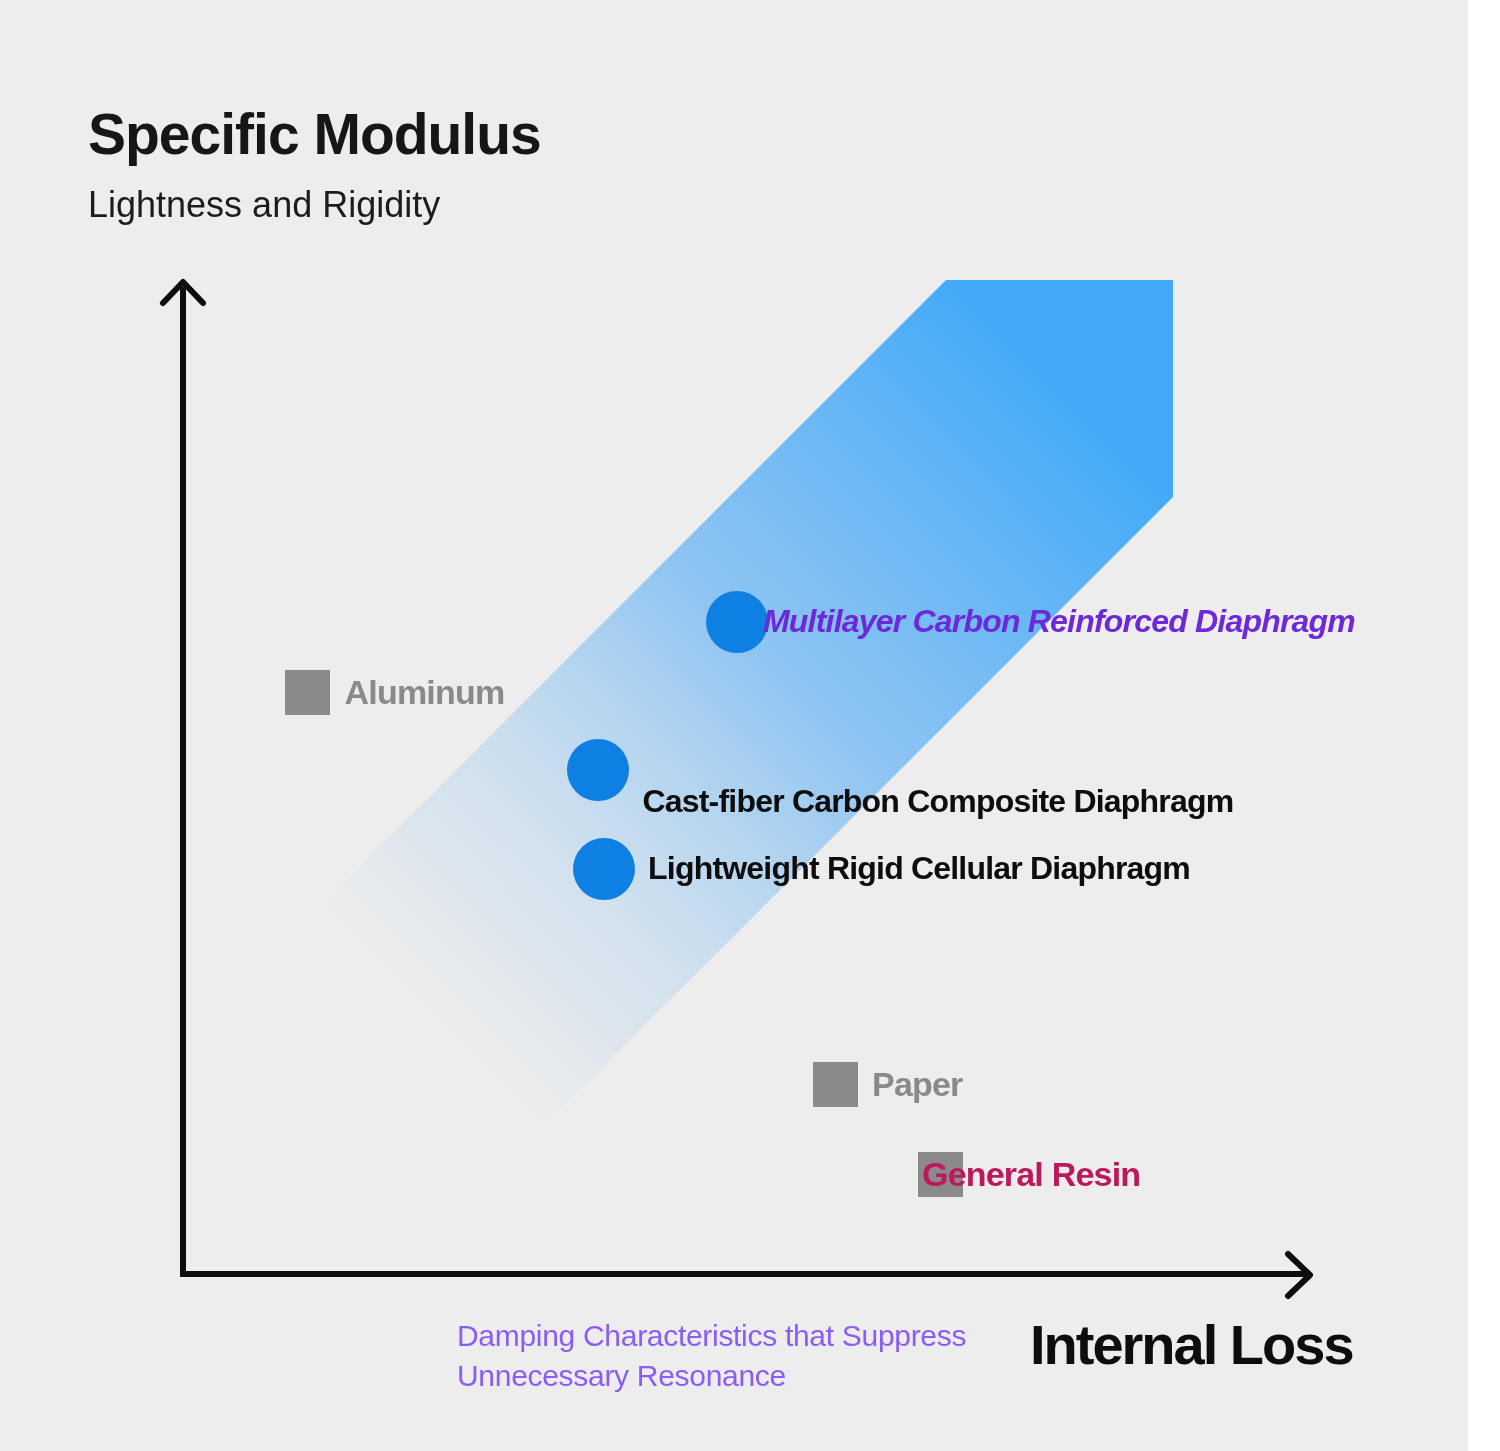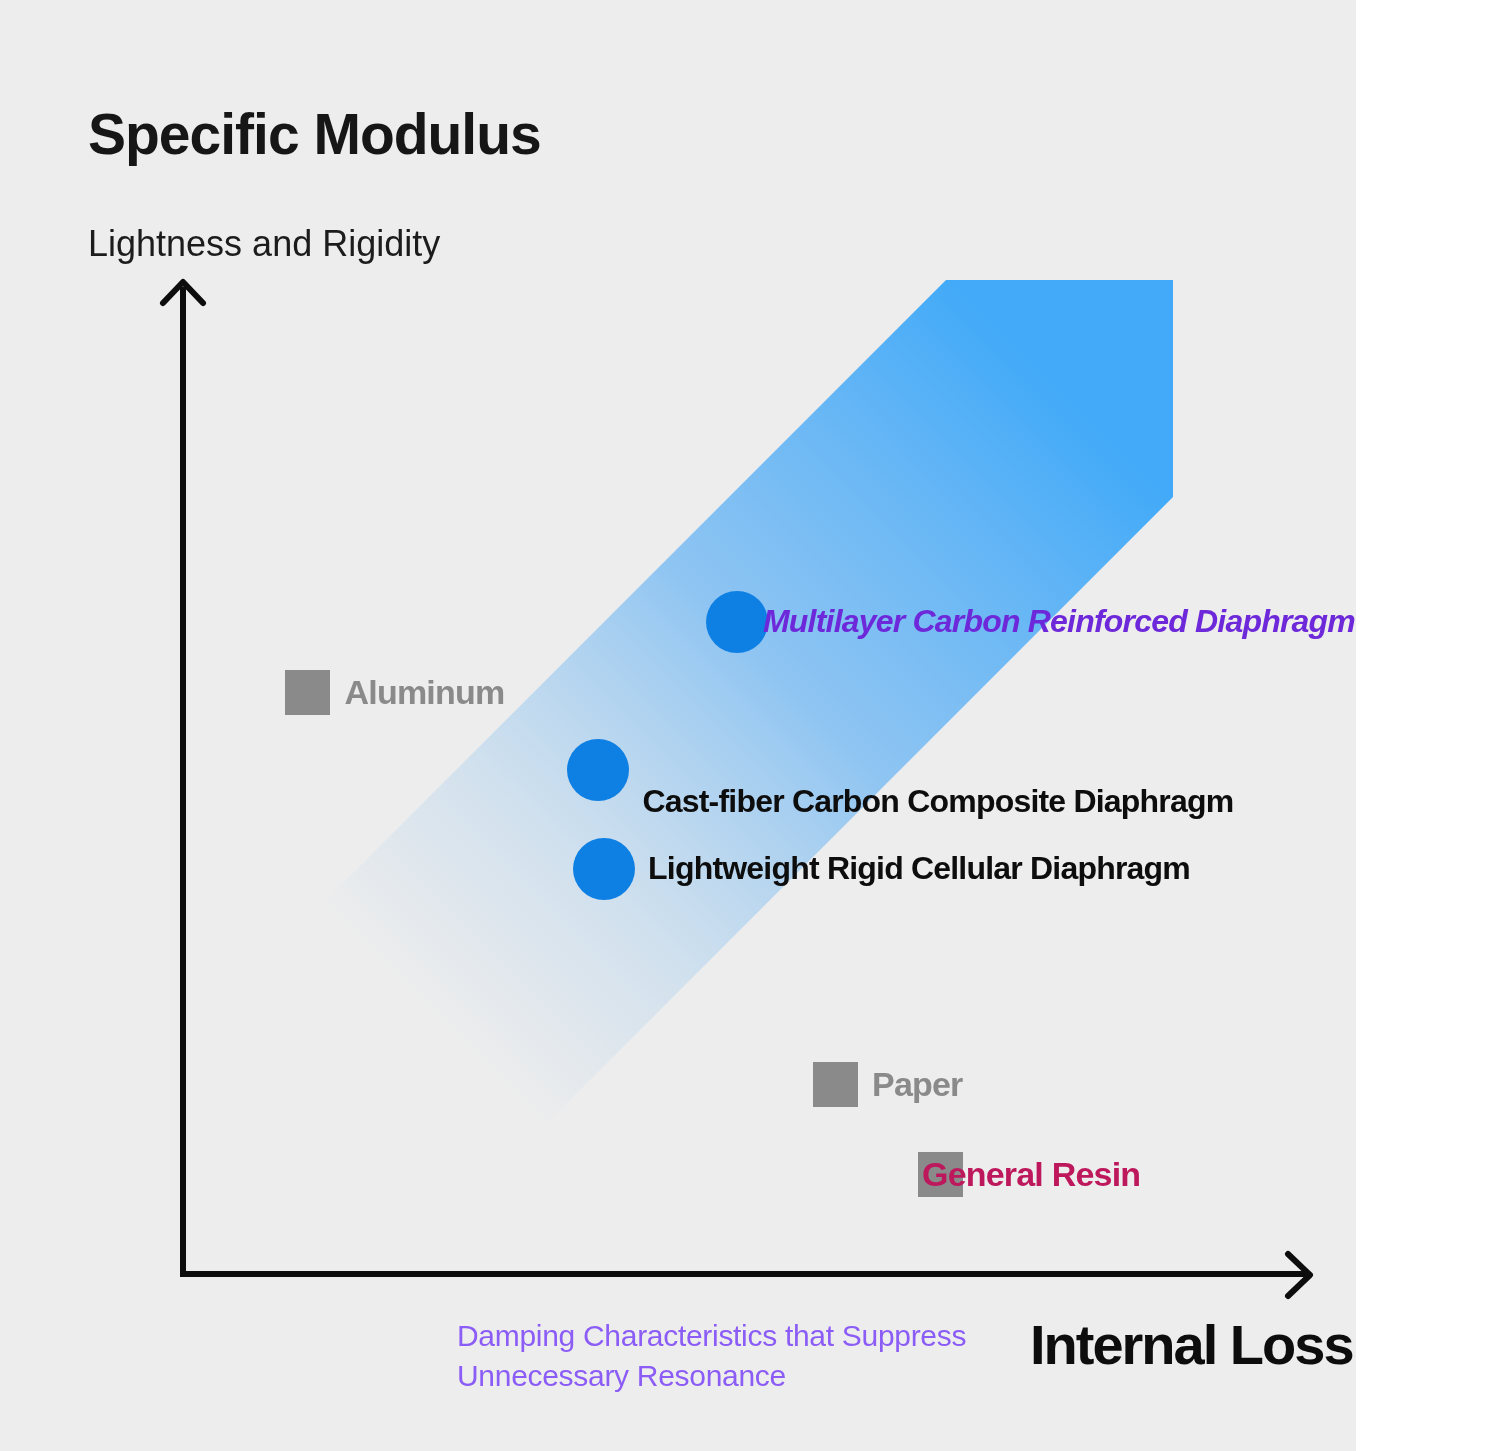--- a/index.html
+++ b/index.html
@@ -1,27 +1,27 @@
 <!DOCTYPE html>
 <html><head>
 <meta charset="utf-8">
 <style>
   html,body{margin:0;padding:0;}
   .stage{
-    position:relative;width:1356px;height:1451px;background:#ededed;
+    position:relative;width:1468px;height:1451px;background:#ededed;
     overflow:hidden;font-family:"Liberation Sans",sans-serif;
   }
   .layer-svg{position:absolute;left:0;top:0;z-index:0;}
   .title{
     position:absolute;left:88px;top:102px;font-size:57px;font-weight:700;
     color:#161616;letter-spacing:-1px;white-space:nowrap;line-height:1.15;
   }
   .subtitle{
     position:absolute;left:88px;top:184px;font-size:36px;font-weight:400;
-    color:#1c1c1c;white-space:nowrap;line-height:1.15;margin-top:39px;
+    color:#1c1c1c;white-space:nowrap;line-height:1.15;
   }
   .x-axis-label{
     position:absolute;left:1030px;top:1314px;font-size:56px;font-weight:700;
     color:#0d0d0d;letter-spacing:-2px;white-space:nowrap;line-height:1.1;
   }
   .x-axis-caption{
     position:absolute;left:457px;top:1316px;font-size:30px;font-weight:400;
     color:#8b5cf6;letter-spacing:-0.3px;line-height:40px;white-space:nowrap;
   }
   .marker{position:absolute;z-index:2;}

